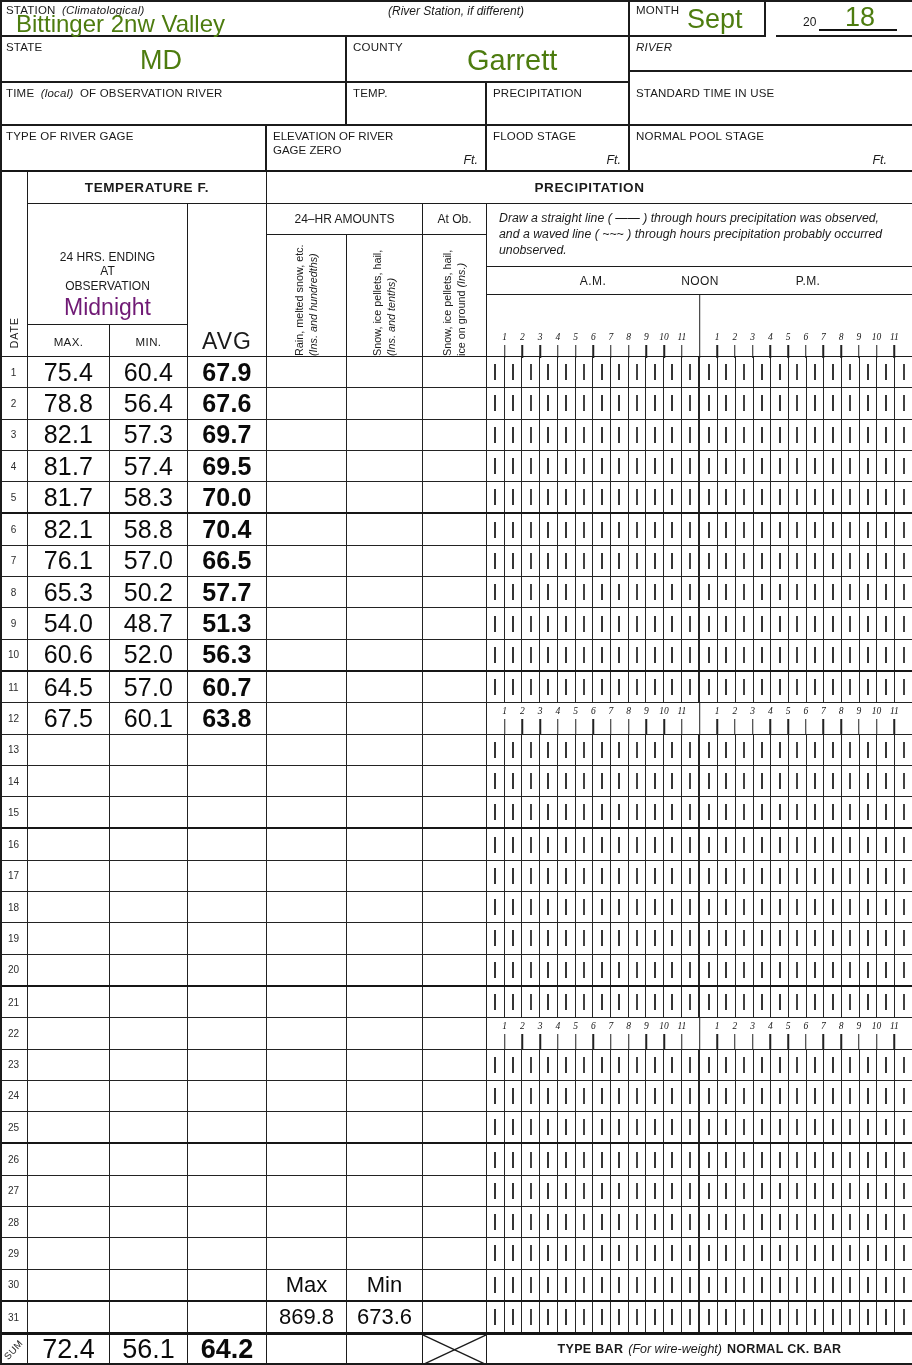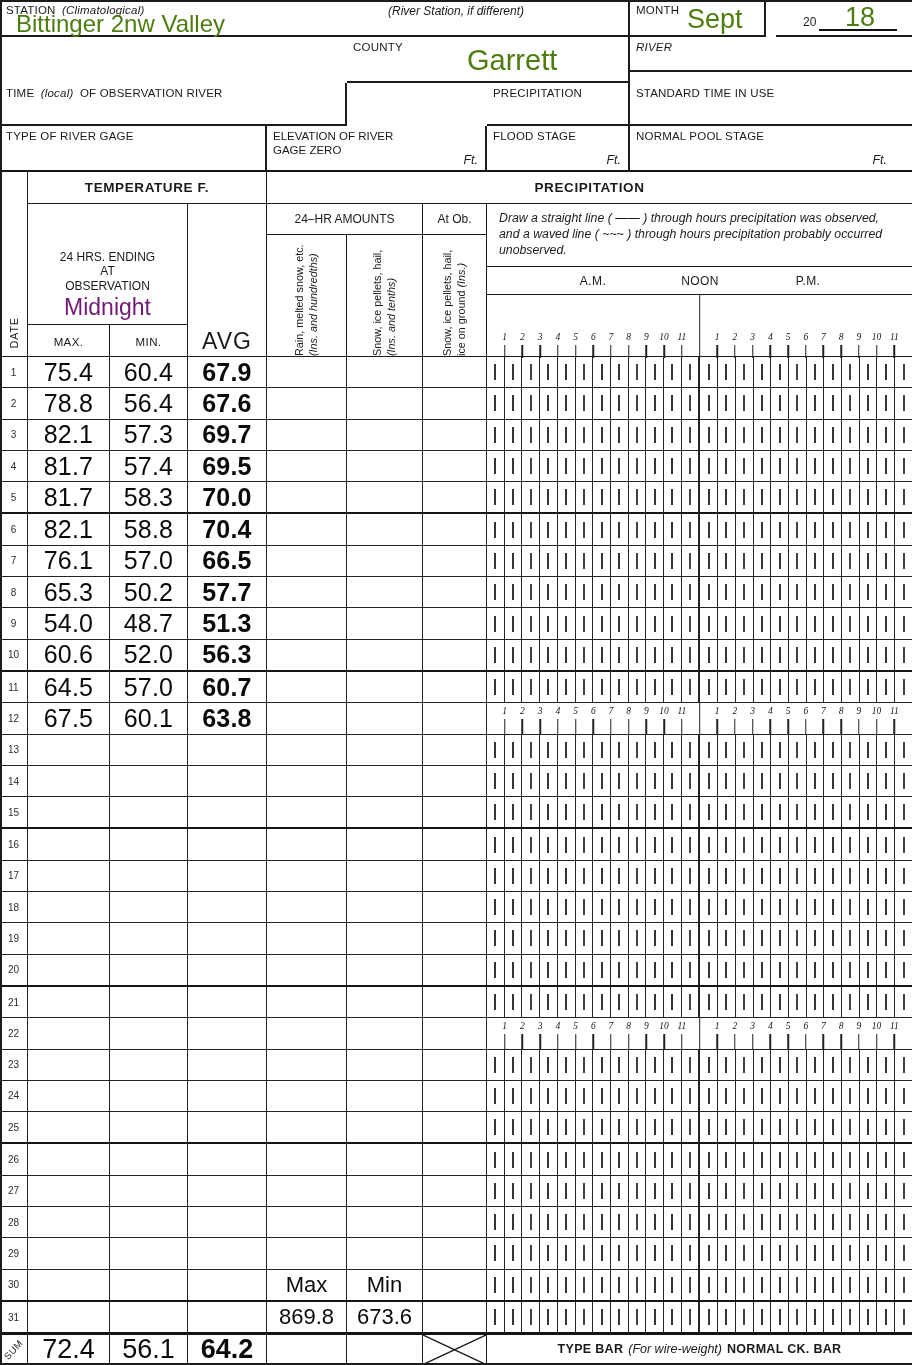--- a/index.html
+++ b/index.html
@@ -95,32 +95,39 @@
   <div class="hbox br2 bb2" style="left:630px;top:0;width:136px;height:37px;">
     <span class="lbl">MONTH</span>
     <span class="fillval" style="left:57px;top:4px;font-size:27px;">Sept</span>
   </div>
   <div class="hbox bb2" style="left:776px;top:0;width:136px;height:37px;">
     <span class="fillval" style="left:27px;top:15px;font-size:12px;color:#1a1a1a;">20</span>
     <span style="position:absolute;left:43px;right:15px;top:0;height:31px;border-bottom:2px solid #111;"></span>
     <span class="fillval" style="left:69px;top:2px;font-size:27px;">18</span>
   </div>
 
+  <div class="hbox br2 bb2" style="left:0;top:37px;width:347px;height:46px;">
+    <span class="lbl">STATE</span>
+    <span class="fillval" style="left:140px;top:8px;font-size:27px;">MD</span>
+  </div>
   <div class="hbox br2 bb2" style="left:347px;top:37px;width:283px;height:46px;">
     <span class="lbl">COUNTY</span>
     <span class="fillval" style="left:120px;top:7px;font-size:29px;">Garrett</span>
   </div>
   <div class="hbox bb2" style="left:630px;top:37px;width:282px;height:35px;font-style:italic;">
     <span class="lbl">RIVER</span>
   </div>
 
   <div class="hbox br2 bb2" style="left:0;top:83px;width:347px;height:43px;">
     <span class="lbl">TIME</span>
     <span class="lbl it noleft">(local)</span>
     <span class="lbl noleft">OF OBSERVATION RIVER</span>
+  </div>
+  <div class="hbox br2 bb2" style="left:347px;top:83px;width:140px;height:43px;">
+    <span class="lbl">TEMP.</span>
   </div>
   <div class="hbox br2 bb2" style="left:487px;top:83px;width:143px;height:43px;">
     <span class="lbl">PRECIPITATION</span>
   </div>
   <div class="hbox bb2" style="left:630px;top:83px;width:282px;height:43px;">
     <span class="lbl">STANDARD TIME IN USE</span>
   </div>
 
   <div class="hbox br2" style="left:0;top:126px;width:267px;height:44px;">
     <span class="lbl">TYPE OF RIVER GAGE</span>

